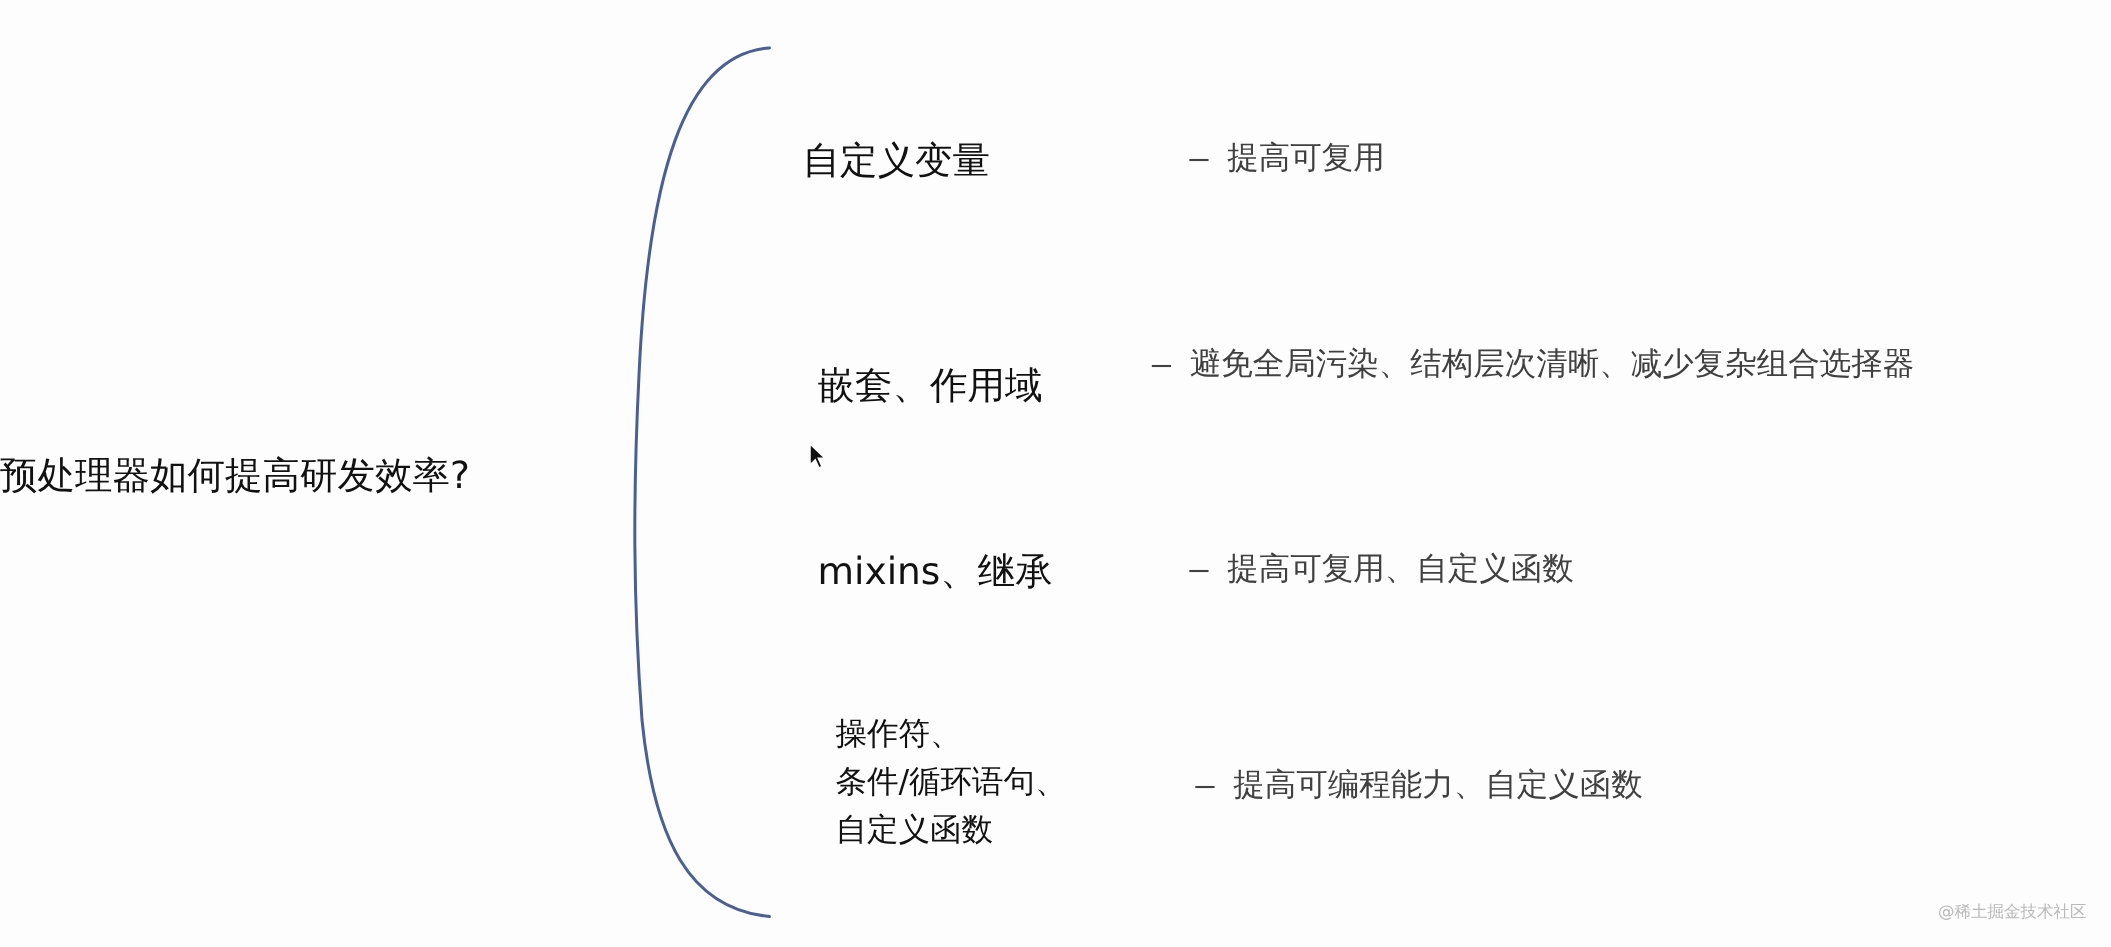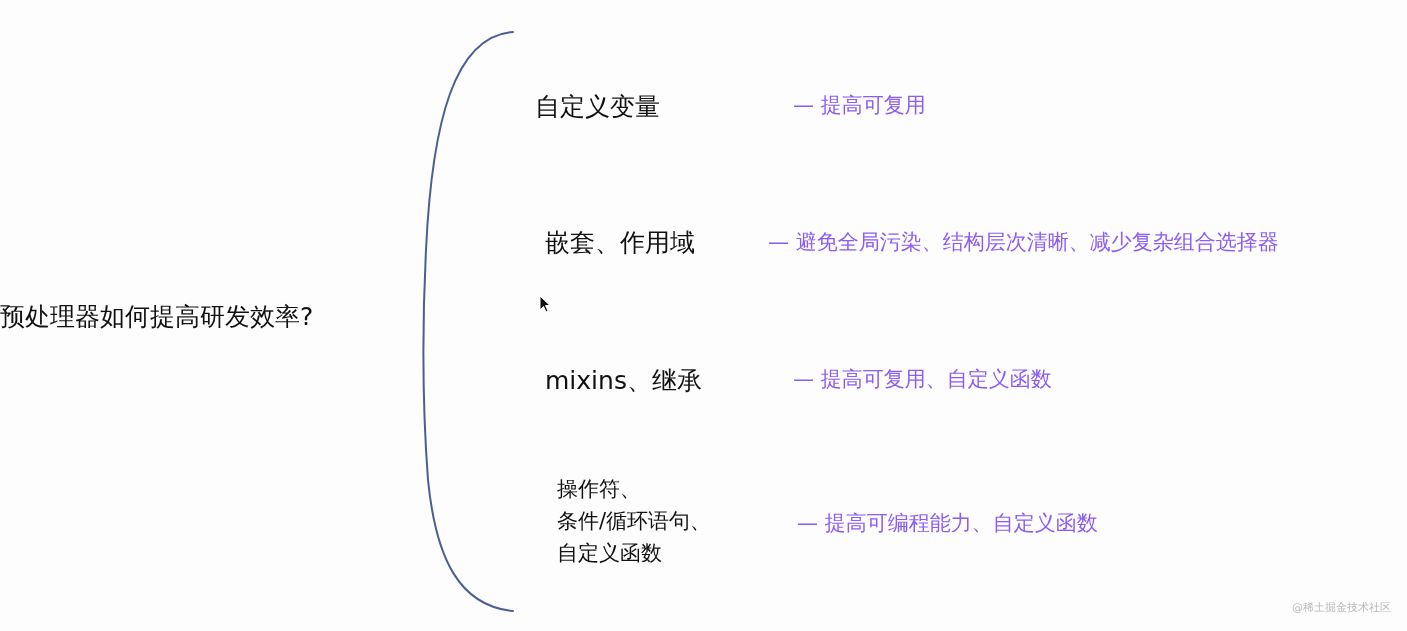--- a/index.html
+++ b/index.html
@@ -7,39 +7,39 @@
     width: 1407px; height: 631px; position: relative; overflow: hidden;
     background: #fdfdfe;
     font-family: "DejaVu Sans", "Liberation Sans", sans-serif;
     color: #111;
   }
   .abs { position: absolute; white-space: nowrap; }
   .root-label { left: 0; top: 300px; font-size: 25px; color: #111; }
   .bracket { position: absolute; left: 0; top: 0; }
   .topic { font-size: 25px; color: #111; }
   .topic.small { font-size: 21px; line-height: 32px; white-space: pre; }
-  .desc { font-size: 21px; color: #8b5cf6; }
+  .desc { font-size: 21px; color: #404040; font-family: Liberation Mono, monospace; }
   .cursor { position: absolute; left: 539px; top: 295px; }
   .watermark { right: 16px; top: 600px; font-size: 11px; color: #b9b9b9; }
 </style>
 </head>
 <body>
 
 <div>
 
   <div class="abs root-label">预处理器如何提高研发效率?</div>
 
   <svg class="bracket" width="1407" height="631">
     <path d="M513,32 C455,36 432,120 426,250 C422,330 422,400 428,480 C436,560 460,606 513,611" fill="none" stroke="#4a5f93" stroke-width="2" stroke-linecap="round"></path>
   </svg>
 
   <div class="abs topic" style="left:515px; top:90px;margin-left:20px;">自定义变量</div>
   <div class="abs desc" style="left:793px; top:91px;">— 提高可复用</div>
 
-  <div class="abs topic" style="left:545px; top:226px;">嵌套、作用域</div>
+  <div class="abs topic" style="left:545px; top:240px;">嵌套、作用域</div>
   <div class="abs desc" style="left:768px; top:228px;">— 避免全局污染、结构层次清晰、减少复杂组合选择器</div>
 
   <div class="abs topic" style="left:545px; top:364px;">mixins、继承</div>
   <div class="abs desc" style="left:793px; top:365px;">— 提高可复用、自定义函数</div>
 
   <div class="abs topic small" style="left:541px; top:473px;margin-left:16px;">操作符、
 条件/循环语句、
 自定义函数</div>
   <div class="abs desc" style="left:797px; top:509px;">— 提高可编程能力、自定义函数</div>
 

